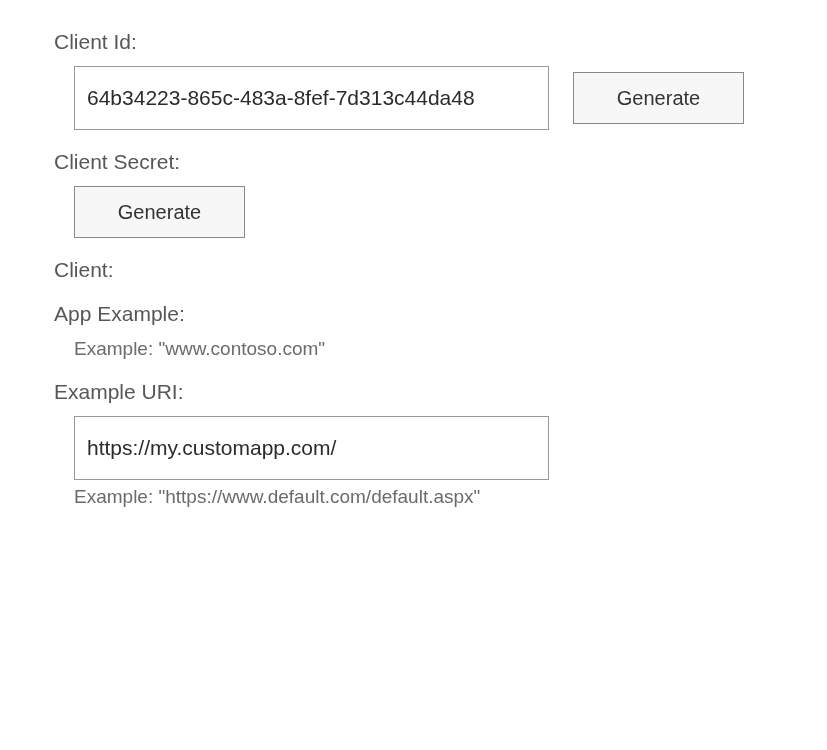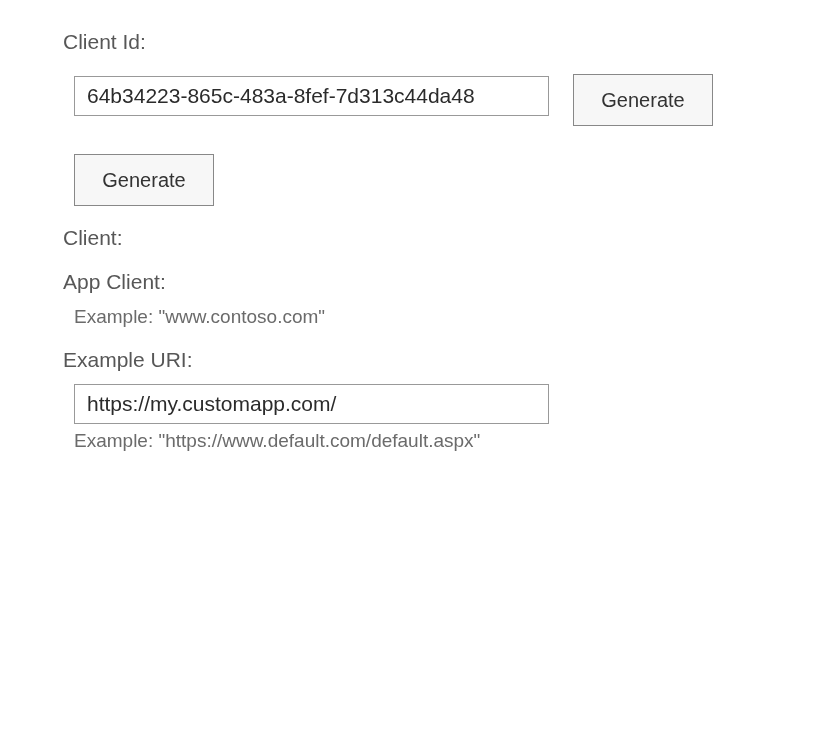--- a/index.html
+++ b/index.html
@@ -17,80 +17,80 @@
     }
     .form-group {
       margin-bottom: 20px;
     }
     .form-label {
       display: block;
       font-size: 21px;
       color: #575757;
       font-weight: 400;
       margin-bottom: 12px;
-      margin-left: 13px;
+      margin-left: 4px;
     }
     .input-row {
       display: flex;
       align-items: center;
       gap: 24px;
       padding-left: 24px;
     }
     .text-input {
       width: 475px;
-      height: 40px;
+      height: 64px;
       border: 1px solid #999;
       padding: 8px 12px;
       font-size: 21px;
       font-family: inherit;
       color: #2b2b2b;
       background: #fff;
       outline: none;
     }
     .btn-generate {
-      width: 140px;
+      width: 171px;
       height: 52px;
       background: #f7f7f7;
       border: 1px solid #888;
       font-size: 20px;
       font-family: inherit;
       color: #333;
       cursor: pointer;
-      margin-top: 8px;
     }
     .hint-text {
       font-size: 19px;
       color: #6b6b6b;
       padding-left: 24px;
       margin-top: 6px;
     }
   </style>
 </head>
 <body>
 
 <div class="form-group">
   <label class="form-label">Client Id:</label>
   <div class="input-row">
     <input type="text" class="text-input" value="64b34223-865c-483a-8fef-7d313c44da48" style="">
     <button class="btn-generate">Generate</button>
   </div>
 </div>
 
 <div class="form-group">
+  <label class="form-label">Client Secret:</label>
   <div class="input-row">
     <button class="btn-generate">Generate</button>
   </div>
 </div>
 
 <div class="form-group">
   <label class="form-label">Client:</label>
 </div>
 
 <div class="form-group">
-  <label class="form-label">App Client:</label>
+  <label class="form-label">App Example:</label>
   <div class="hint-text">Example: "www.contoso.com"</div>
 </div>
 
 <div class="form-group">
   <label class="form-label">Example URI:</label>
   <div class="input-row">
     <input type="text" class="text-input" value="https://my.customapp.com/" style="">
   </div>
   <div class="hint-text">Example: "https://www.default.com/default.aspx"</div>
 </div>

